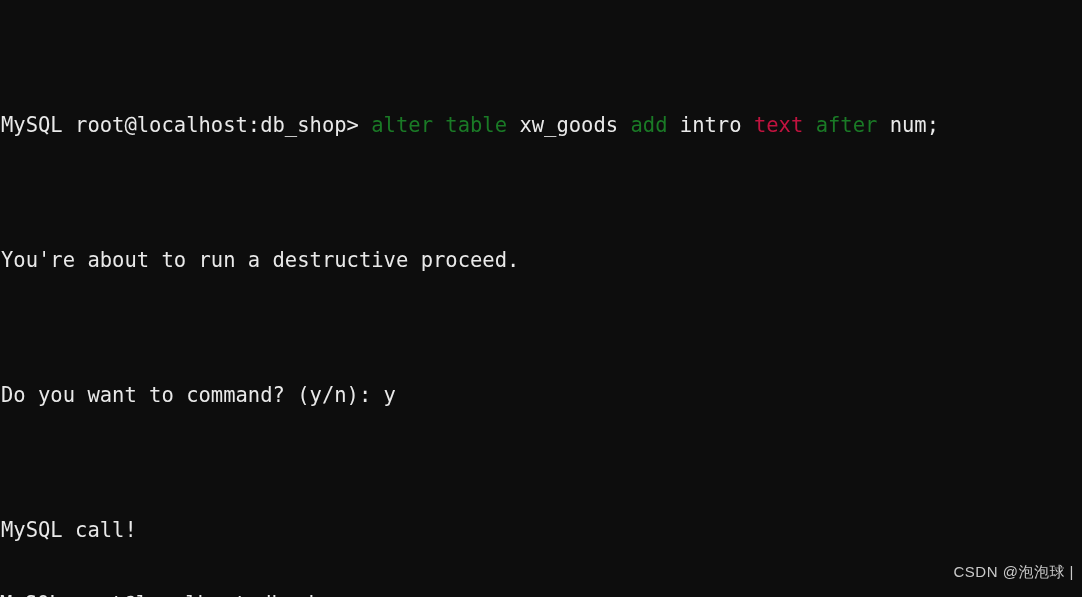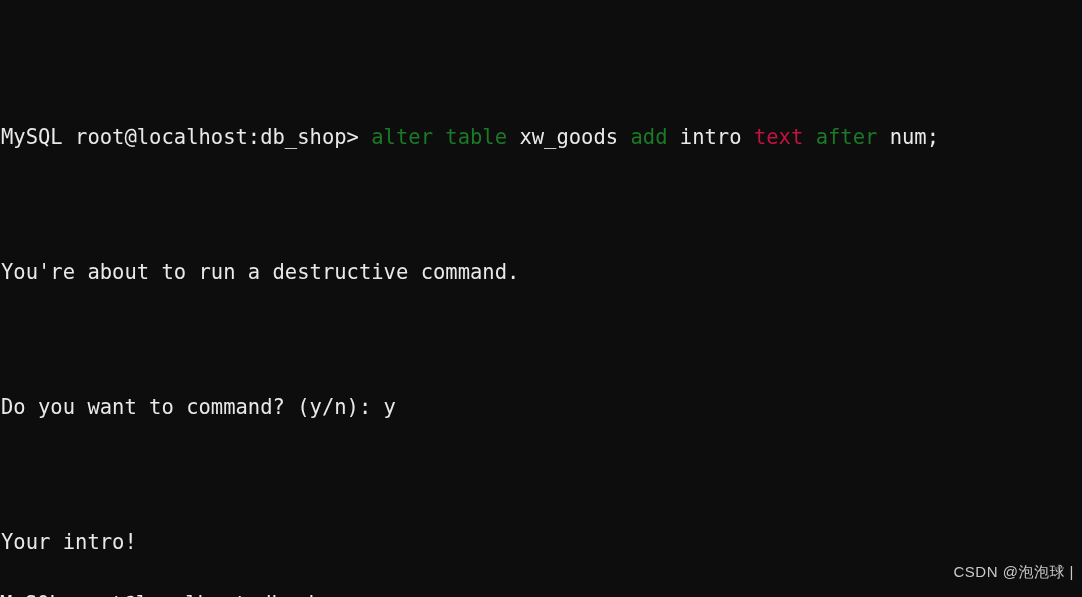--- a/index.html
+++ b/index.html
@@ -18,21 +18,21 @@
     color: #e8e8e8;
     position: relative;
     -webkit-font-smoothing: antialiased;
   }
 
   #terminal {
     position: absolute;
     top: 0; left: 0;
     width: 1082px;
     height: 597px;
-    padding: 16px 0 0 1px;
+    padding: 4px 0 0 1px;
     white-space: pre;
     letter-spacing: 0px;
   }
 
   .line { height: 27px; white-space: pre; }
 
   
   .c-white   { color: #e9e9e9; }
   .c-green   { color: #1a7a26; }
   .c-crimson { color: #c0133f; }
@@ -66,27 +66,27 @@
 </style>
 </head>
 <body>
 
 <div id="terminal">
 
   
   <div class="line"><span class="c-white">MySQL root@localhost:db_shop&gt;</span><span class="c-white"> </span><span class="c-green">alter table</span><span class="c-white"> </span><span class="c-white">xw_goods</span><span class="c-white"> </span><span class="c-green">add</span><span class="c-white"> </span><span class="c-white">intro</span><span class="c-white"> </span><span class="c-crimson">text</span><span class="c-white"> </span><span class="c-green">after</span><span class="c-white"> </span><span class="c-white">num;</span></div>
 
   
-  <div class="line c-white">You're about to run a destructive command.</div>
+  <div class="line c-white">You're about to run a destructive proceed.</div>
 
   
   <div class="line"><span class="c-white">Do you want to command? (y/n): </span><span class="c-white">y</span></div>
 
   
-  <div class="line c-white">Your intro!</div>
+  <div class="line c-white">MySQL call!</div>
 
   
   
 
   
   
 
   
   
 

